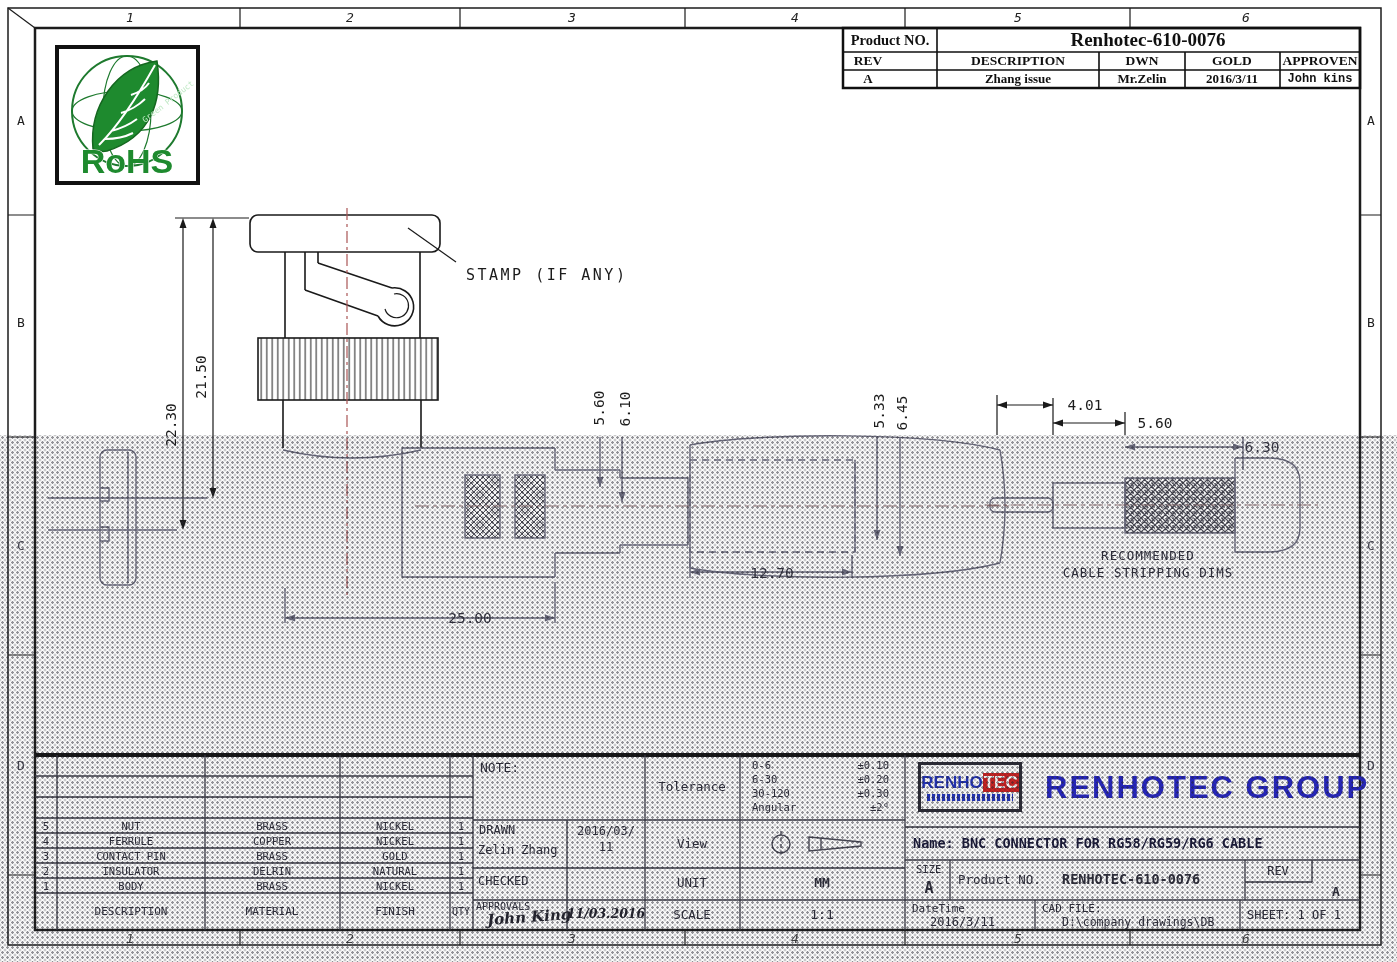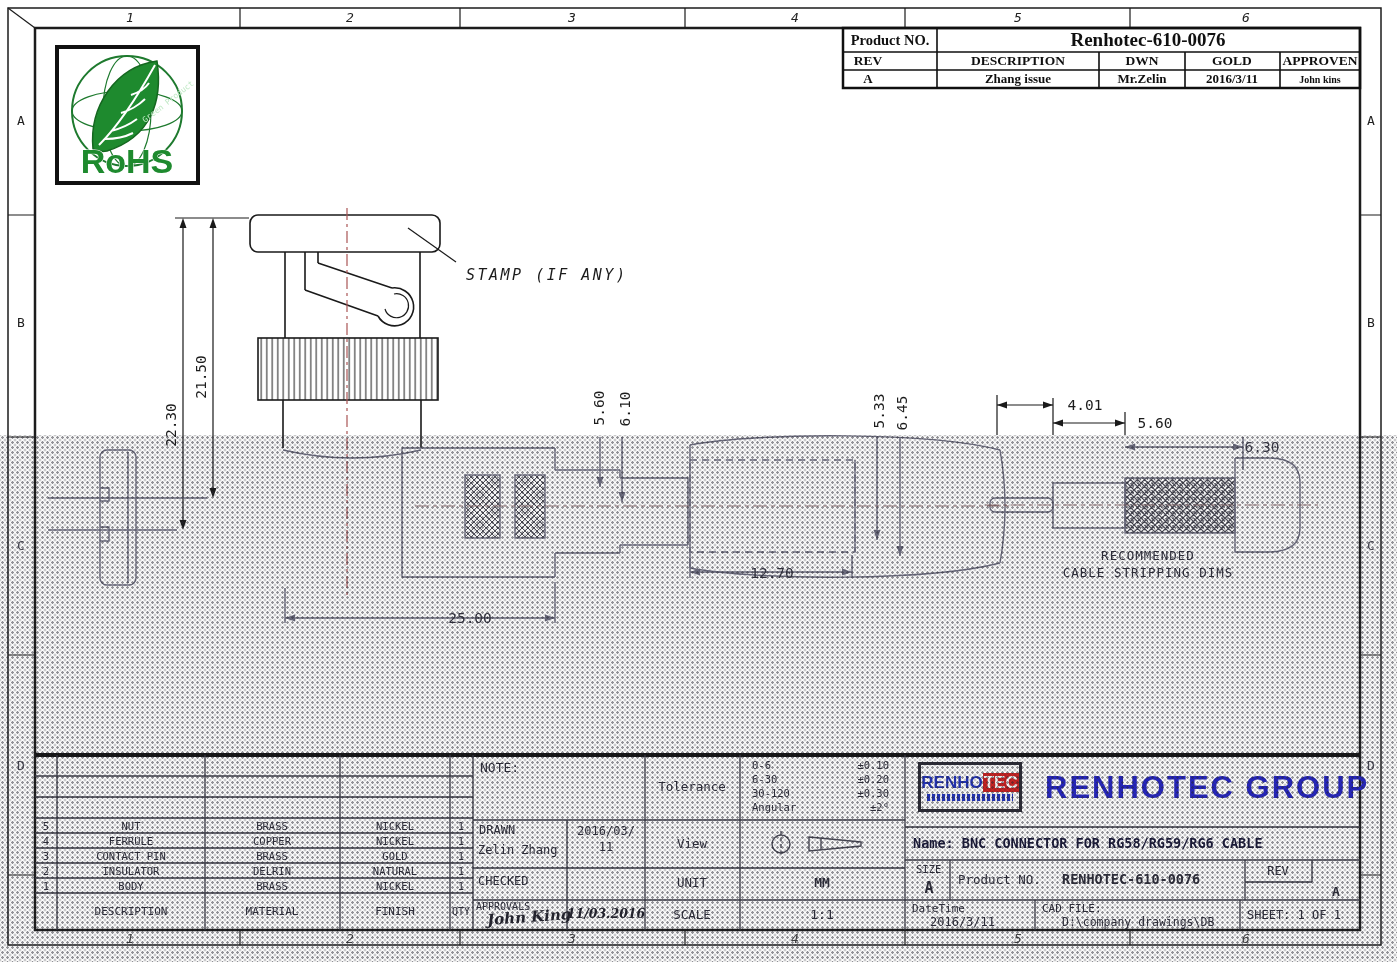--- a/index.html
+++ b/index.html
@@ -191,23 +191,23 @@
   <div class="ctr serif" style="left:1148px;top:40px;font-size:19px;">Renhotec-610-0076</div>
   <div class="ctr serif" style="left:868px;top:61px;font-size:13.5px;">REV</div>
   <div class="ctr serif" style="left:1018px;top:61px;font-size:13.5px;">DESCRIPTION</div>
   <div class="ctr serif" style="left:1142px;top:61px;font-size:13.5px;">DWN</div>
   <div class="ctr serif" style="left:1232px;top:61px;font-size:13.5px;">GOLD</div>
   <div class="ctr serif" style="left:1320px;top:61px;font-size:13.5px;">APPROVEN</div>
   <div class="ctr serif" style="left:868px;top:79px;font-size:13px;">A</div>
   <div class="ctr serif" style="left:1018px;top:79px;font-size:13px;">Zhang issue</div>
   <div class="ctr serif" style="left:1142px;top:79px;font-size:13px;">Mr.Zelin</div>
   <div class="ctr serif" style="left:1232px;top:79px;font-size:13px;">2016/3/11</div>
-  <div class="ctr serif" style="left:1320px;top:79px;font-size:10px;">John kins</div>
-
-  <div class="abs cadtxt" style="left:466px;top:266px;font-size:15px;letter-spacing:2.5px;font-style:italic;">STAMP (IF ANY)</div>
+  <div class="ctr serif" style="left:1320px;top:79px;font-size:12px;font-family:Liberation Mono, monospace;">John kins</div>
+
+  <div class="abs cadtxt" style="left:466px;top:266px;font-size:15px;letter-spacing:2.5px;">STAMP (IF ANY)</div>
   <div class="ctr bz" style="left:1148px;top:555px;font-size:12.5px;letter-spacing:1px;">RECOMMENDED</div>
   <div class="ctr bz" style="left:1148px;top:572px;font-size:12.5px;letter-spacing:1px;">CABLE STRIPPING DIMS</div>
 
   <div>
     <div class="ctr bz" style="left:46px;top:826px;font-size:10.5px;">5</div>
     <div class="ctr bz" style="left:131px;top:826px;font-size:10.5px;">NUT</div>
     <div class="ctr bz" style="left:272px;top:826px;font-size:10.5px;">BRASS</div>
     <div class="ctr bz" style="left:395px;top:826px;font-size:10.5px;">NICKEL</div>
     <div class="ctr bz" style="left:461px;top:826px;font-size:10.5px;">1</div>
 

